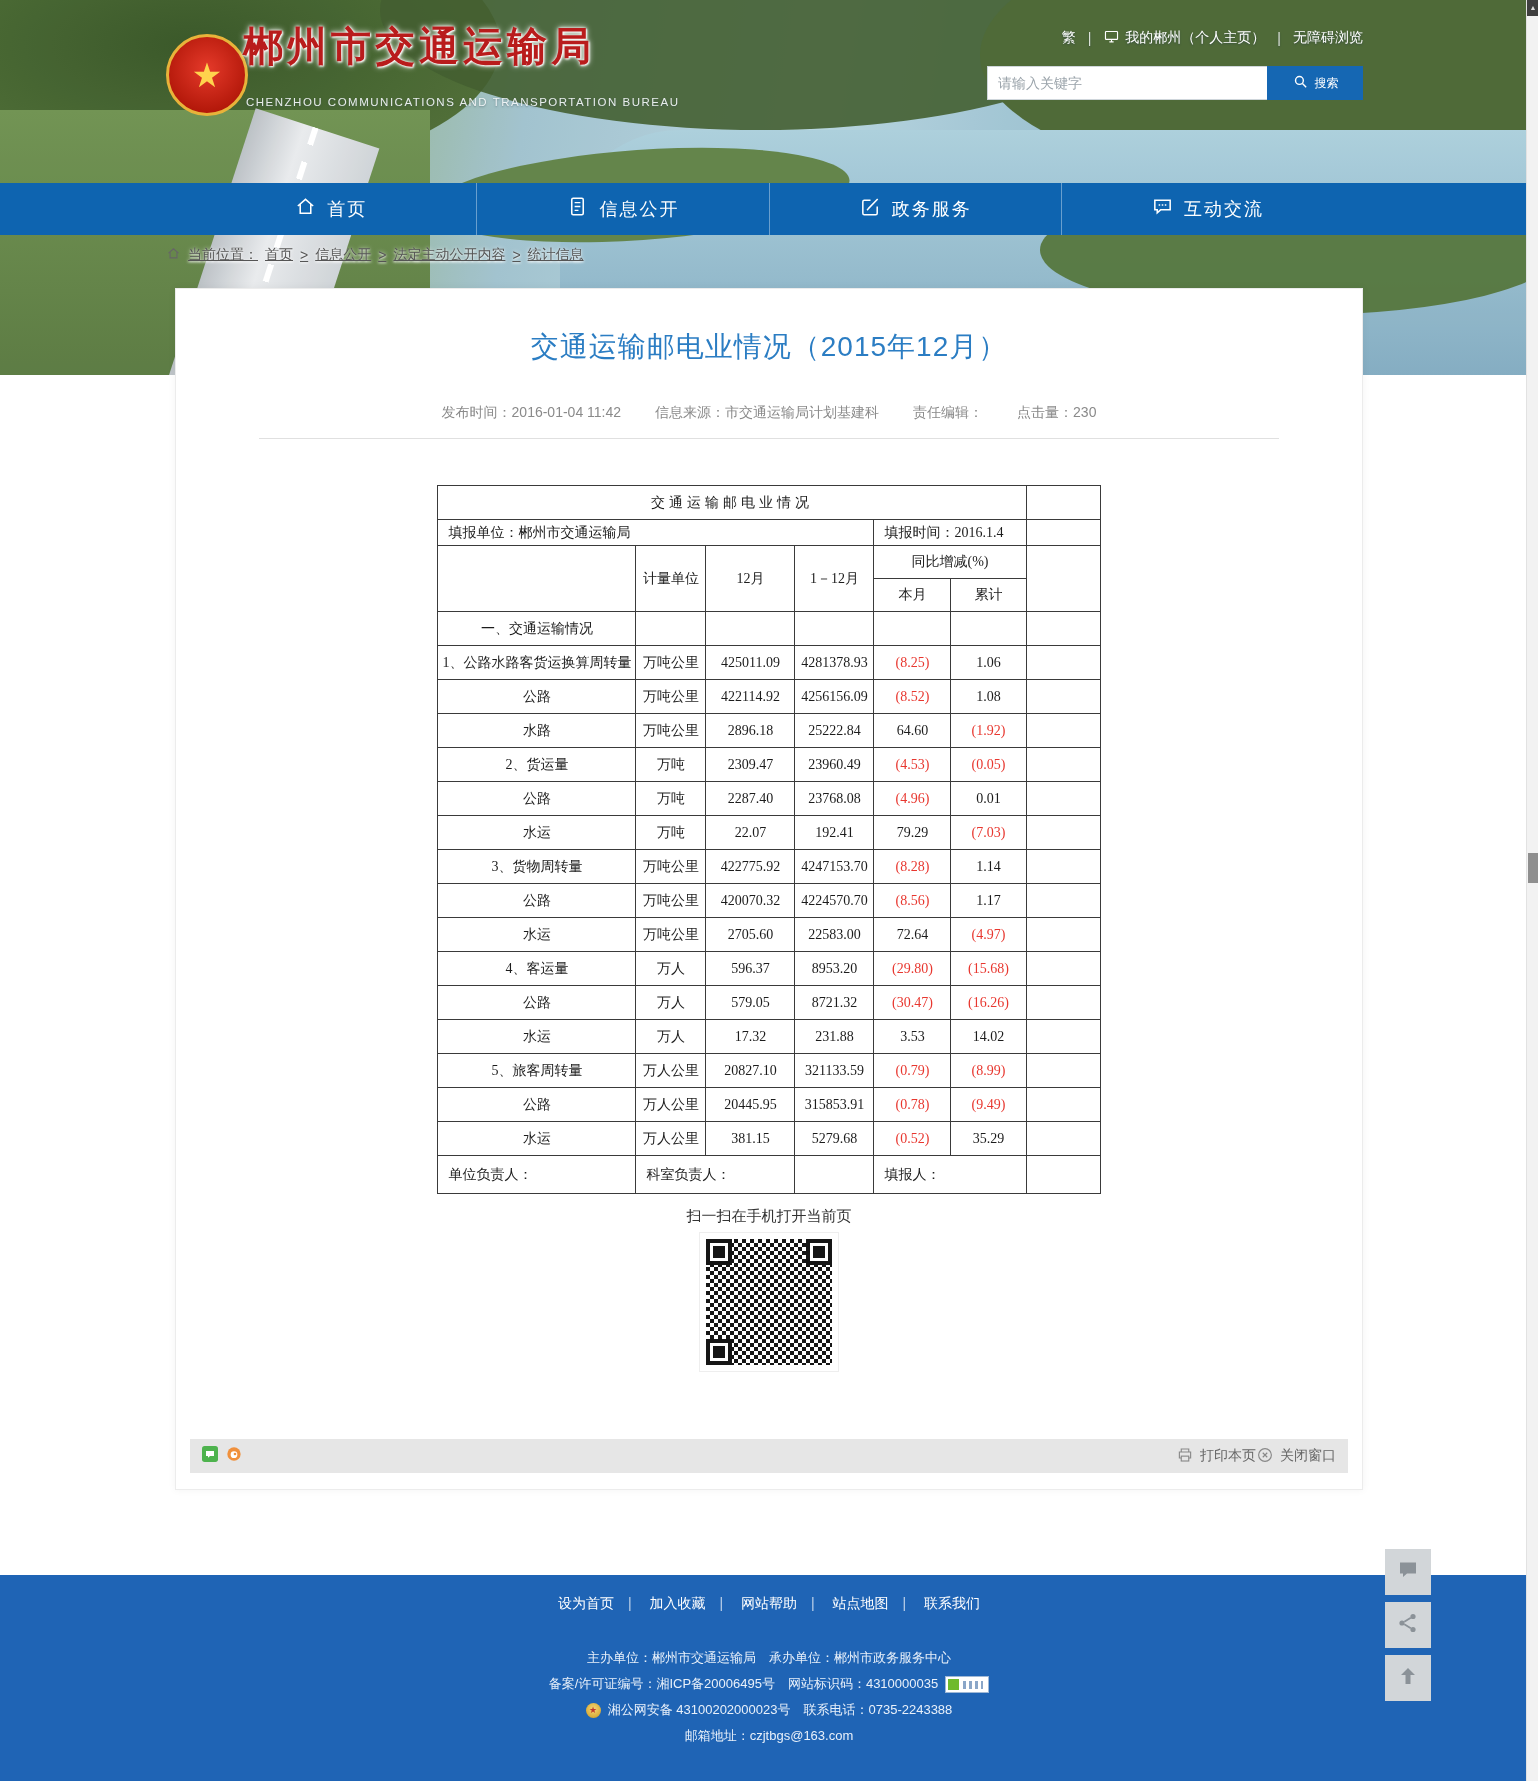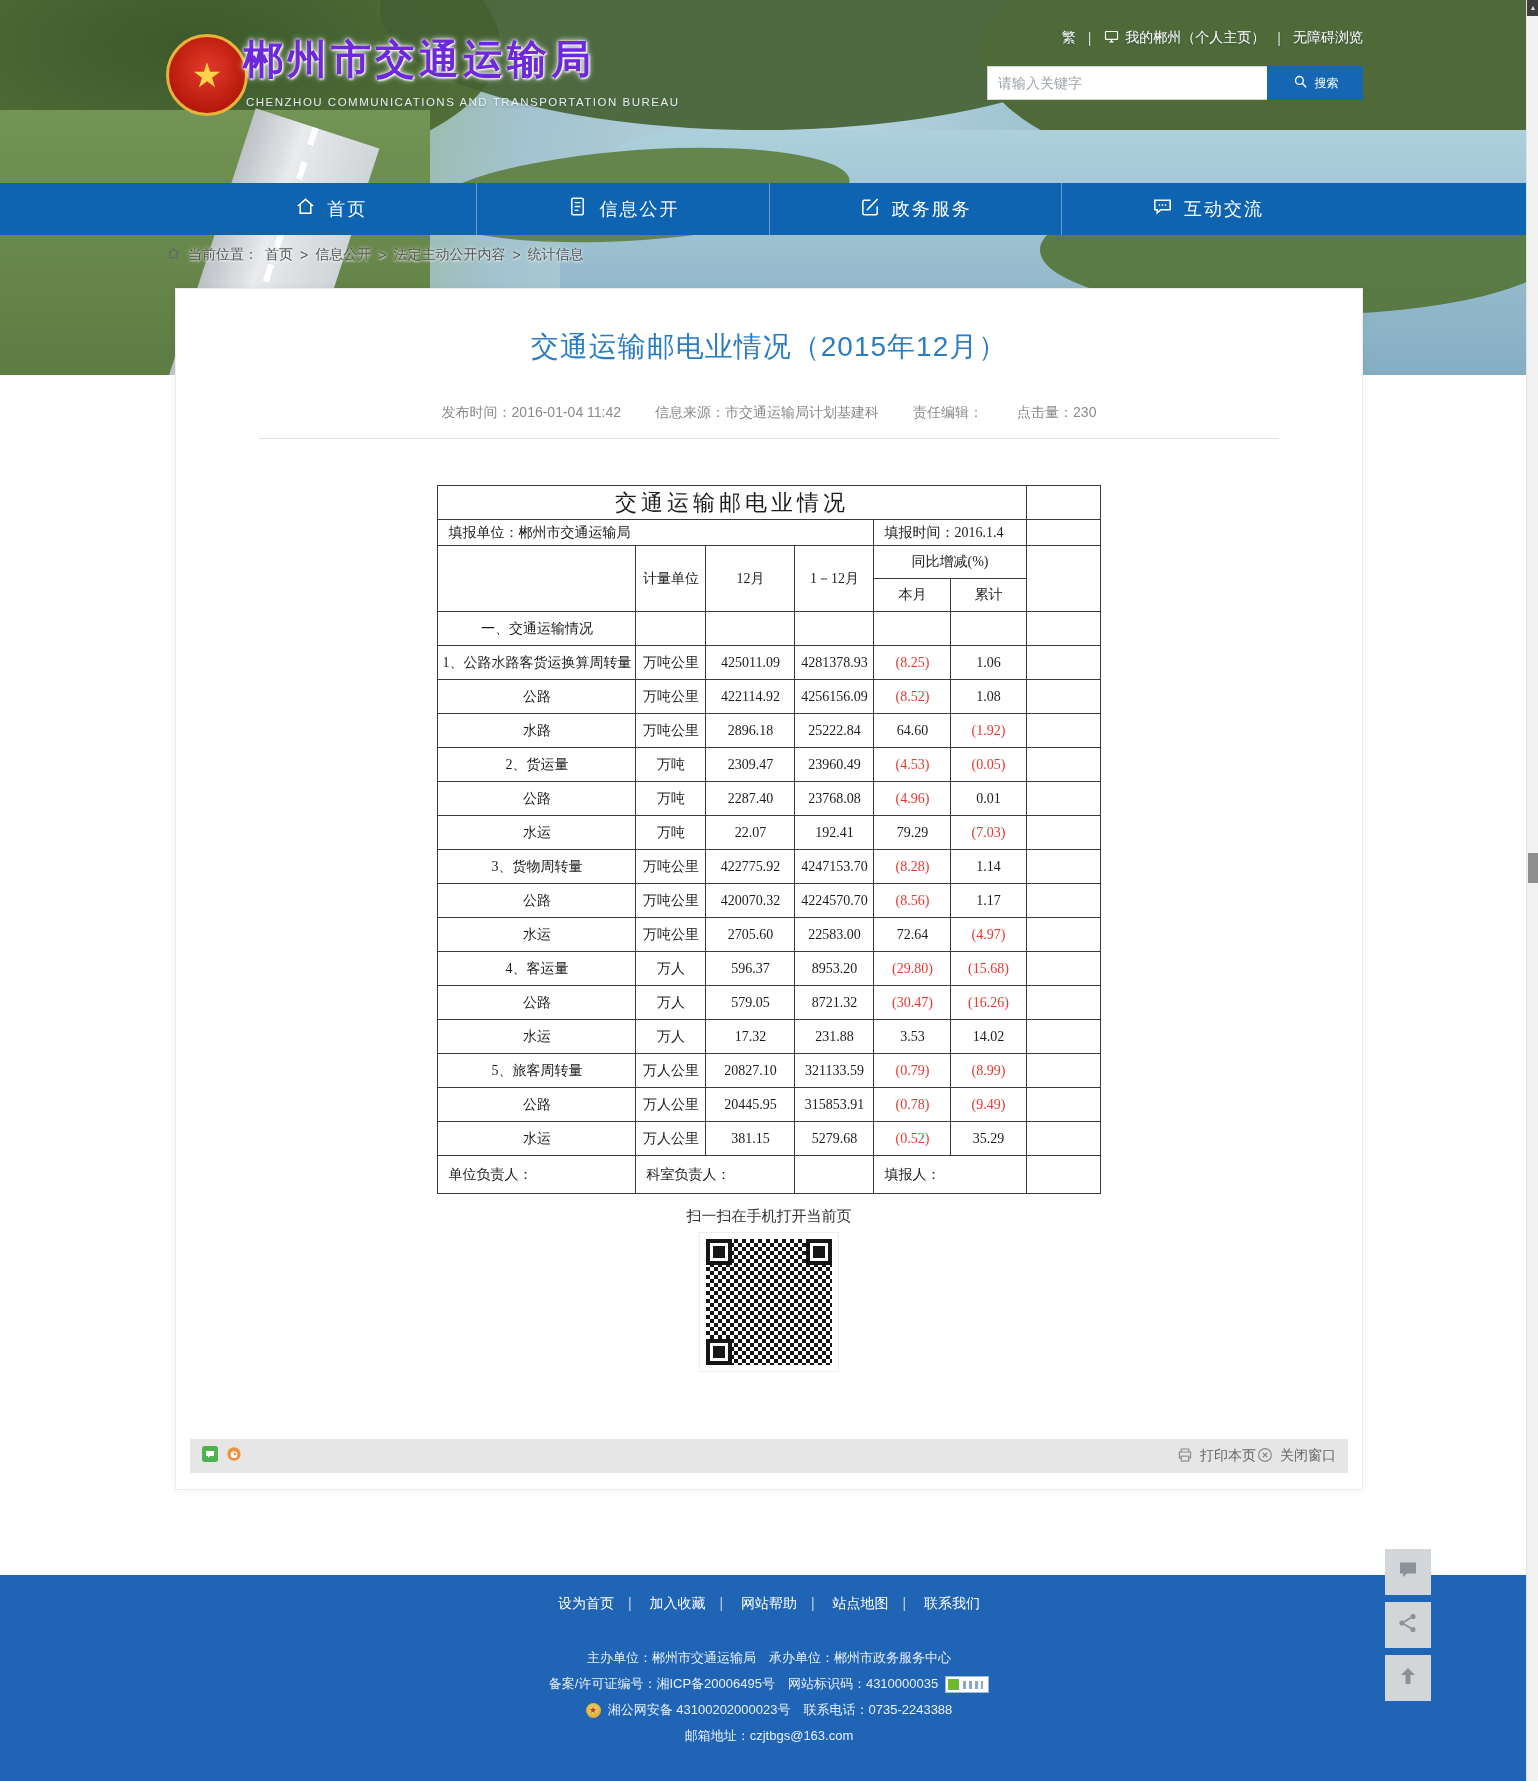--- a/index.html
+++ b/index.html
@@ -20,21 +20,21 @@
     background:linear-gradient(180deg,#6b8f4b,#55763b);}
   .road{position:absolute;left:200px;top:120px;width:130px;height:340px;transform:rotate(18deg);
     background:linear-gradient(90deg,#b9bfc4,#e8eaec 40%,#cdd2d6);}
   .road::after{content:"";position:absolute;left:60px;top:0;width:6px;height:100%;
     background:repeating-linear-gradient(180deg,#fff 0 18px,transparent 18px 36px);}
   .haze{position:absolute;inset:0;background:rgba(255,255,255,.05);}
   
   .logo{position:absolute;left:166px;top:34px;width:76px;height:76px;border-radius:50%;
     background:radial-gradient(circle at 50% 42%,#e53a2a,#b01608 78%);border:3px solid #e8b33a;
     display:flex;align-items:center;justify-content:center;color:#ffd34d;font-size:34px;}
-  .site-title{position:absolute;left:243px;top:32px;font-size:40px;font-weight:bold;color:#6d28d9;
+  .site-title{position:absolute;left:243px;top:19px;font-size:40px;font-weight:bold;color:#b91c1c;
     letter-spacing:4px;text-shadow:0 0 3px #fff,0 0 6px #fff,1px 1px 2px #fff;}
   .site-sub{position:absolute;left:246px;top:96px;font-size:11.5px;color:rgba(245,248,250,.92);
     letter-spacing:1.5px;text-shadow:0 1px 2px rgba(60,80,90,.5);}
   .top-links{position:absolute;top:28px;right:175px;display:flex;align-items:center;gap:12px;
     color:#fff;font-size:14px;text-shadow:0 1px 2px rgba(40,60,80,.6);}
   .top-links .sep{opacity:.8;}
   .top-links a{color:#fff;text-decoration:none;display:flex;align-items:center;gap:5px;cursor:pointer;}
   .search{position:absolute;top:66px;right:175px;display:flex;height:34px;}
   .search input{width:280px;height:34px;border:1px solid #cfd6db;border-right:none;padding:0 10px;
     font-size:14px;color:#333;box-sizing:border-box;outline:none;}
@@ -43,33 +43,33 @@
     display:flex;align-items:center;justify-content:center;gap:6px;cursor:pointer;}
   
   .navbar{position:absolute;top:183px;left:0;width:1538px;height:52px;background:#0e64b0;}
   .nav-inner{width:1168px;margin:0 auto;height:52px;display:flex;}
   .nav-item{flex:1;display:flex;align-items:center;justify-content:center;gap:10px;color:#fff;
     font-size:18px;letter-spacing:2px;cursor:pointer;border-right:1px solid rgba(255,255,255,.38);}
   .nav-item:last-child{border-right:none;}
   .nav-item svg{width:23px;height:23px;}
   
   .breadcrumb{position:absolute;top:246px;left:166px;display:flex;align-items:center;gap:7px;
-    font-size:14px;color:#555;text-shadow:0 1px 2px rgba(255,255,255,.85),0 0 4px rgba(255,255,255,.7);}
+    font-size:14px;color:#555;text-shadow:0 1px 2px rgba(255,255,255,.85),0 0 4px rgba(255,255,255,.7);text-decoration:underline;}
   .breadcrumb a{color:#555;text-decoration:none;cursor:pointer;}
   
   .card{position:absolute;top:288px;left:175px;width:1188px;height:1202px;background:#fff;
     border:1px solid #ececec;box-shadow:0 0 8px rgba(0,0,0,.05);box-sizing:border-box;}
   .title-block{width:86%;margin:37px auto 0;text-align:center;padding-bottom:16px;border-bottom:1px solid #e0e0e0;}
   .article-title{font-size:28px;line-height:42px;color:#2b7dc3;font-weight:normal;margin:0;letter-spacing:1px;}
   .article-meta{margin-top:36px;font-size:14px;color:#8a8a8a;display:flex;justify-content:center;gap:34px;}
   
   table.report{border-collapse:collapse;table-layout:fixed;width:662px;margin:46px auto 0;
     font-family:"Liberation Serif","DejaVu Serif",serif;font-size:14px;color:#1c1c1c;}
   table.report td{border:1px solid #3a3a3a;text-align:center;padding:0 2px;height:34px;box-sizing:border-box;}
-  td.tbl-title{font-size:22px;letter-spacing:4px;height:36px;}
+  td.tbl-title{font-size:14px;letter-spacing:4px;height:36px;}
   tr.info-row td{height:26px;text-align:left;padding-left:10px;font-size:14px;}
   tr.hdr td{height:33px;}
   .num.neg{color:#e8372f;}
   tr.footer-row td{height:38px;text-align:left;padding-left:10px;}
   
   .qr-tip{margin-top:13px;text-align:center;font-size:15px;color:#333;}
   .qr{position:relative;background:#fff;box-sizing:border-box;}
   .qr-main{width:140px;height:140px;margin:6px auto 0;padding:6px;border:1px solid #eee;}
   .qr-inner{position:relative;width:100%;height:100%;background-color:#fff;
     background-image:conic-gradient(#161616 25%,#fff 0 50%,#161616 0 75%,#fff 0);background-size:8px 8px;}

